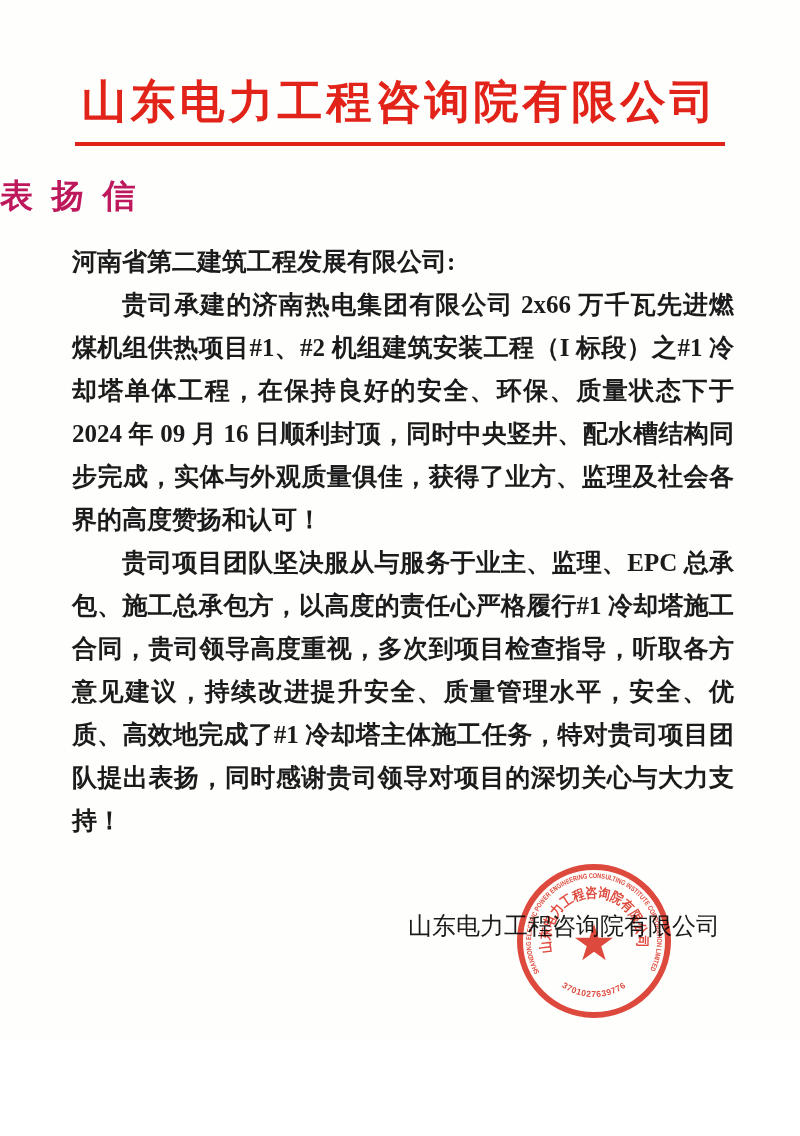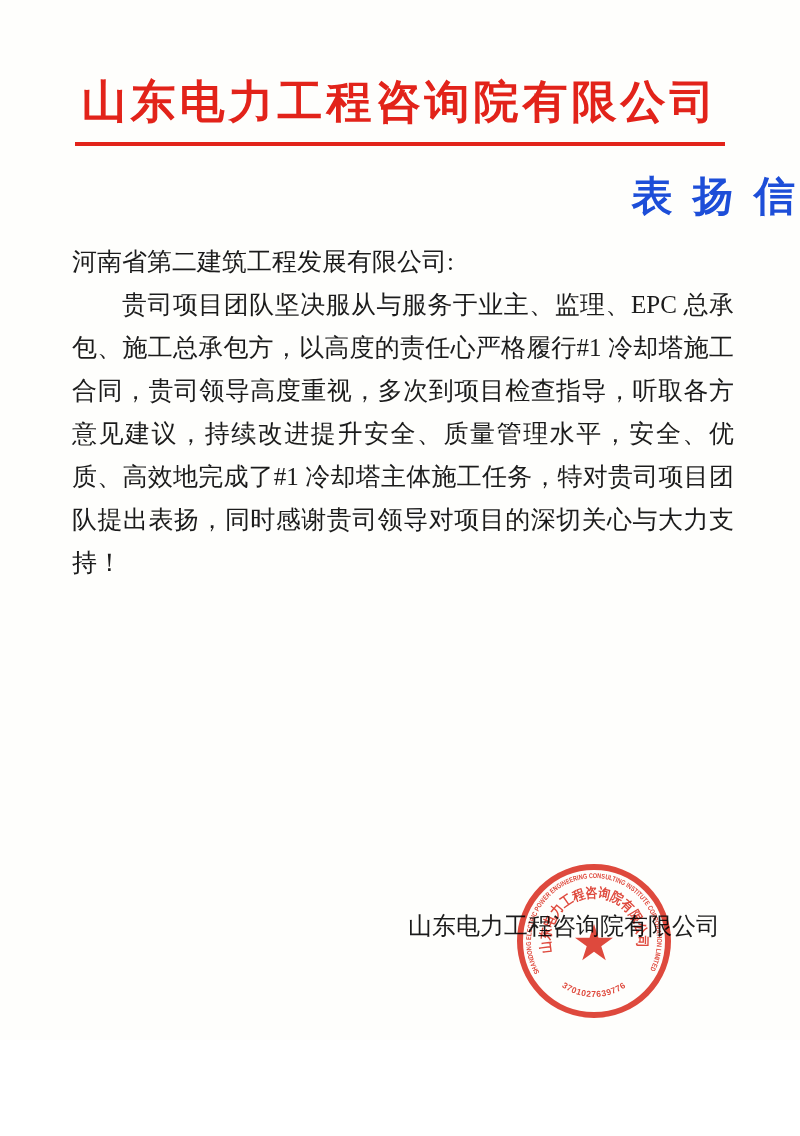--- a/index.html
+++ b/index.html
@@ -24,33 +24,34 @@
     white-space: nowrap;
   }
   .letterhead-rule {
     width: 650px;
     height: 4px;
     background: #e2231a;
     margin: 14px auto 0 auto;
   }
   .doc-title {
     margin-top: 30px;
-    text-align: right;
-    font-size: 41px;
+    text-align: left;
+    font-size: 33px;
     line-height: 40px;
     font-weight: bold;
     letter-spacing: 5px;
-    color: #1d4ed8;
+    color: #be185d;
   }
   .body-text {
     margin: 24px 66px 0 72px;
     font-size: 25px;
     line-height: 43px;
     text-align: justify;
     text-justify: inter-character;
+    font-weight: bold;
   }
   .body-text p { margin: 0; }
   .body-text p.indent { text-indent: 2em; }
   .closing {
     position: absolute;
     top: 912px;
     left: 408px;
     width: 300px;
     text-align: center;
     font-size: 24px;
@@ -84,20 +85,21 @@
 <div class="page">
 
   <div class="letterhead">山东电力工程咨询院有限公司</div>
 
   <div class="letterhead-rule"></div>
 
   <div class="doc-title">表 扬 信</div>
 
   <div class="body-text">
     <p>河南省第二建筑工程发展有限公司:</p>
+    <p class="indent">贵司承建的济南热电集团有限公司 2x66 万千瓦先进燃煤机组供热项目#1、#2 机组建筑安装工程（I 标段）之#1 冷却塔单体工程，在保持良好的安全、环保、质量状态下于 2024 年 09 月 16 日顺利封顶，同时中央竖井、配水槽结构同步完成，实体与外观质量俱佳，获得了业方、监理及社会各界的高度赞扬和认可！</p>
     <p class="indent">贵司项目团队坚决服从与服务于业主、监理、EPC 总承包、施工总承包方，以高度的责任心严格履行#1 冷却塔施工合同，贵司领导高度重视，多次到项目检查指导，听取各方意见建议，持续改进提升安全、质量管理水平，安全、优质、高效地完成了#1 冷却塔主体施工任务，特对贵司项目团队提出表扬，同时感谢贵司领导对项目的深切关心与大力支持！</p>
   </div>
 
   <div class="closing">
     <div class="signature-line">山东电力工程咨询院有限公司</div>
   </div>
 
   <svg class="seal" viewBox="0 0 166 166" aria-hidden="true">
     <defs>
       <path id="seal-arc-en" d="M 28.4 114.5 A 63 63 0 1 1 137.6 114.5" fill="none"></path>

